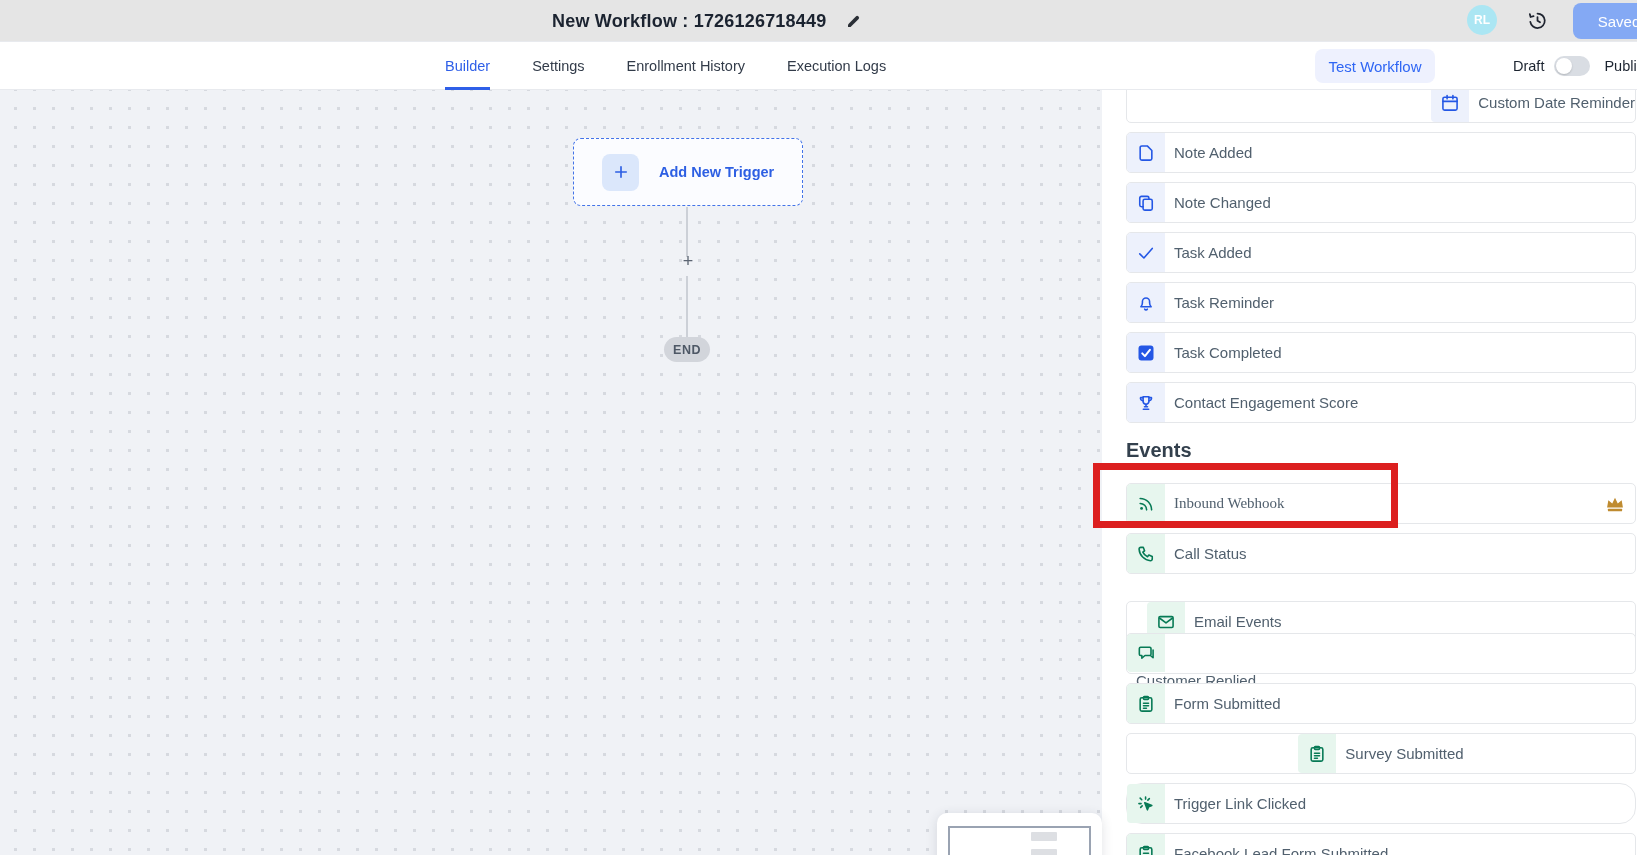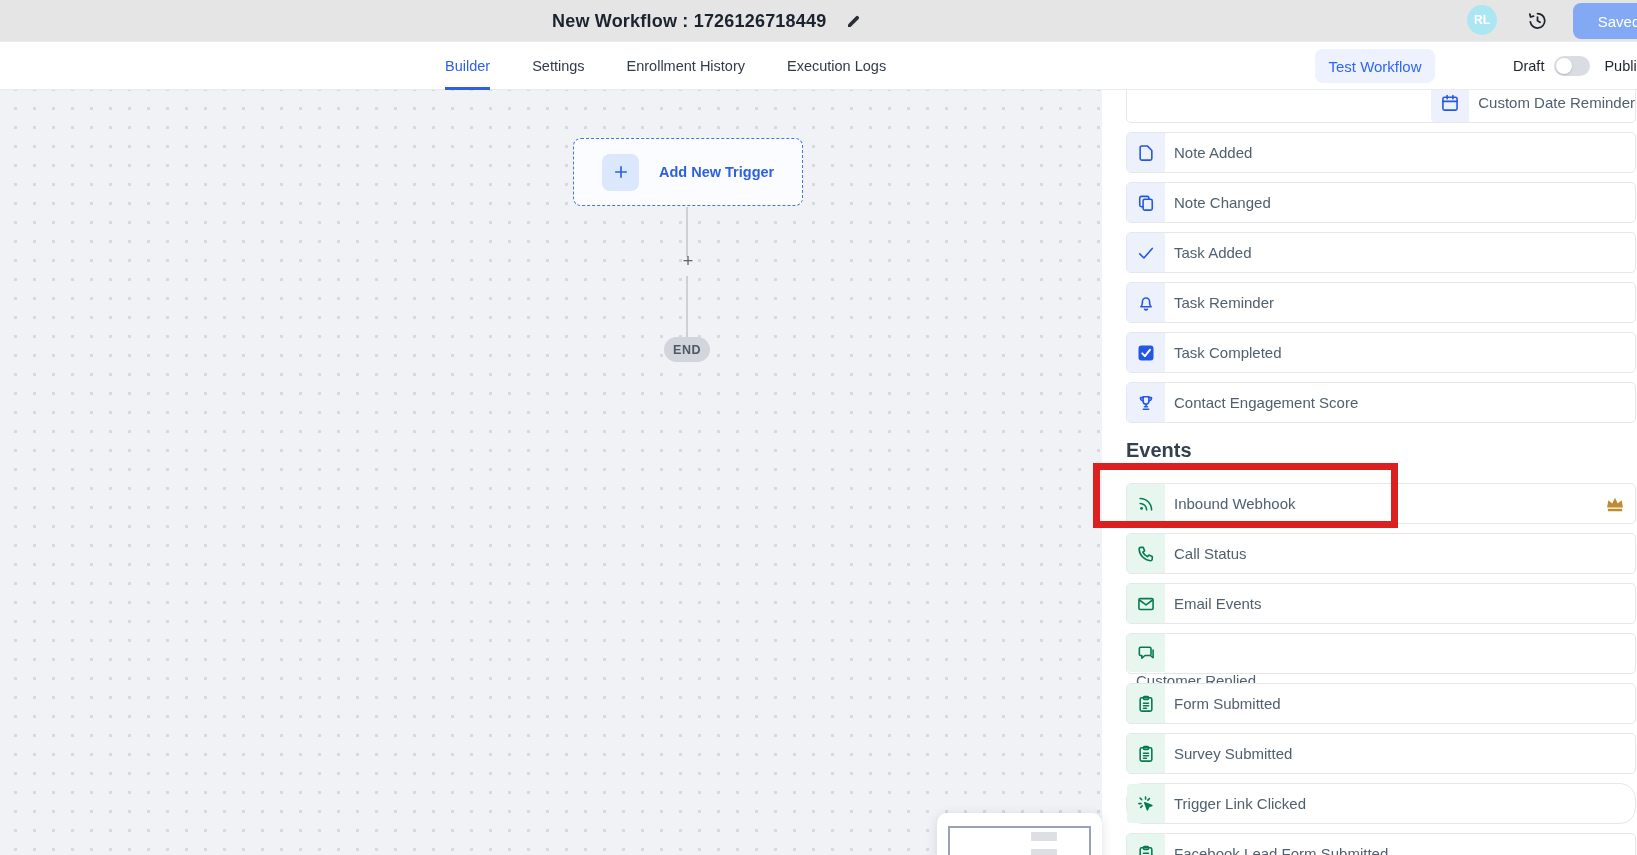--- a/index.html
+++ b/index.html
@@ -207,21 +207,21 @@
               <path d="M8.5 4.5h7v5.5a3.5 3.5 0 0 1-7 0z"></path>
               <path d="M8.5 5.5H5.5a2.8 2.8 0 0 0 3 3.7M15.5 5.5h3a2.8 2.8 0 0 1-3 3.7"></path>
               <path d="M12 13.5v3M8.8 19.5h6.4M10.2 16.5h3.6"></path>
             </svg>
           </span>
           <span class="slabel">Contact Engagement Score</span>
         </div>
       </div>
     <div class="events-header">Events</div>
     <div id="events-rows">
-        <div class="srow green" style="top: 393px;">
+        <div class="srow green" style="top: 393px; font-family: Liberation Serif, serif;">
           <span class="sicon">
             <svg width="20" height="20" viewBox="0 0 24 24" fill="none" stroke="currentColor" stroke-width="1.9" stroke-linecap="round" stroke-linejoin="round">
               <circle cx="6.7" cy="17.3" r="1.7" fill="currentColor" stroke="none"></circle>
               <path d="M5 11.3a7.7 7.7 0 0 1 7.7 7.7"></path>
               <path d="M5 5.3A13.7 13.7 0 0 1 18.7 19"></path>
             </svg>
           </span>
           <span class="slabel">Inbound Webhook</span>
           <span class="crown">
             <svg width="20" height="19" viewBox="0 0 24 22" fill="currentColor">
@@ -231,21 +231,21 @@
           </span>
         </div>
         <div class="srow green" style="top: 443px;">
           <span class="sicon">
             <svg width="20" height="20" viewBox="0 0 24 24" fill="none" stroke="currentColor" stroke-width="1.9" stroke-linecap="round" stroke-linejoin="round">
               <path d="M5.7 4h3l1.6 4.1-2.1 1.6a11.5 11.5 0 0 0 5.6 5.6l1.6-2.1L19.5 15v3a2 2 0 0 1-2.1 2A15 15 0 0 1 3.7 6.1 2 2 0 0 1 5.7 4z"></path>
             </svg>
           </span>
           <span class="slabel">Call Status</span>
         </div>
-        <div class="srow green" style="top: 493px;">
+        <div class="srow green" style="top: 511px; padding-left: 20px;">
           <span class="sicon">
             <svg width="20" height="20" viewBox="0 0 24 24" fill="none" stroke="currentColor" stroke-width="1.9" stroke-linecap="round" stroke-linejoin="round">
               <rect x="3.5" y="5.5" width="17" height="13" rx="1.5"></rect>
               <path d="M4.5 7.5l7.5 5.5 7.5-5.5"></path>
             </svg>
           </span>
           <span class="slabel">Email Events</span>
         </div>
         <div class="srow green" style="top: 543px; flex-direction: column;">
           <span class="sicon">
@@ -259,21 +259,21 @@
         <div class="srow green" style="top: 593px;">
           <span class="sicon">
             <svg width="20" height="20" viewBox="0 0 24 24" fill="none" stroke="currentColor" stroke-width="1.9" stroke-linecap="round" stroke-linejoin="round">
               <rect x="5" y="4.5" width="14" height="16" rx="2"></rect>
               <rect x="9" y="3" width="6" height="3.5" rx="1"></rect>
               <path d="M9 11h6M9 14h6M9 17h3.5"></path>
             </svg>
           </span>
           <span class="slabel">Form Submitted</span>
         </div>
-        <div class="srow green" style="top: 643px;">
+        <div class="srow green" style="top: 643px; justify-content: center;">
           <span class="sicon">
             <svg width="20" height="20" viewBox="0 0 24 24" fill="none" stroke="currentColor" stroke-width="1.9" stroke-linecap="round" stroke-linejoin="round">
               <rect x="5" y="4.5" width="14" height="16" rx="2"></rect>
               <rect x="9" y="3" width="6" height="3.5" rx="1"></rect>
               <path d="M9 11h6M9 14h6M9 17h3.5"></path>
             </svg>
           </span>
           <span class="slabel">Survey Submitted</span>
         </div>
         <div class="srow green" style="top: 693px; border-radius: 16px;">

